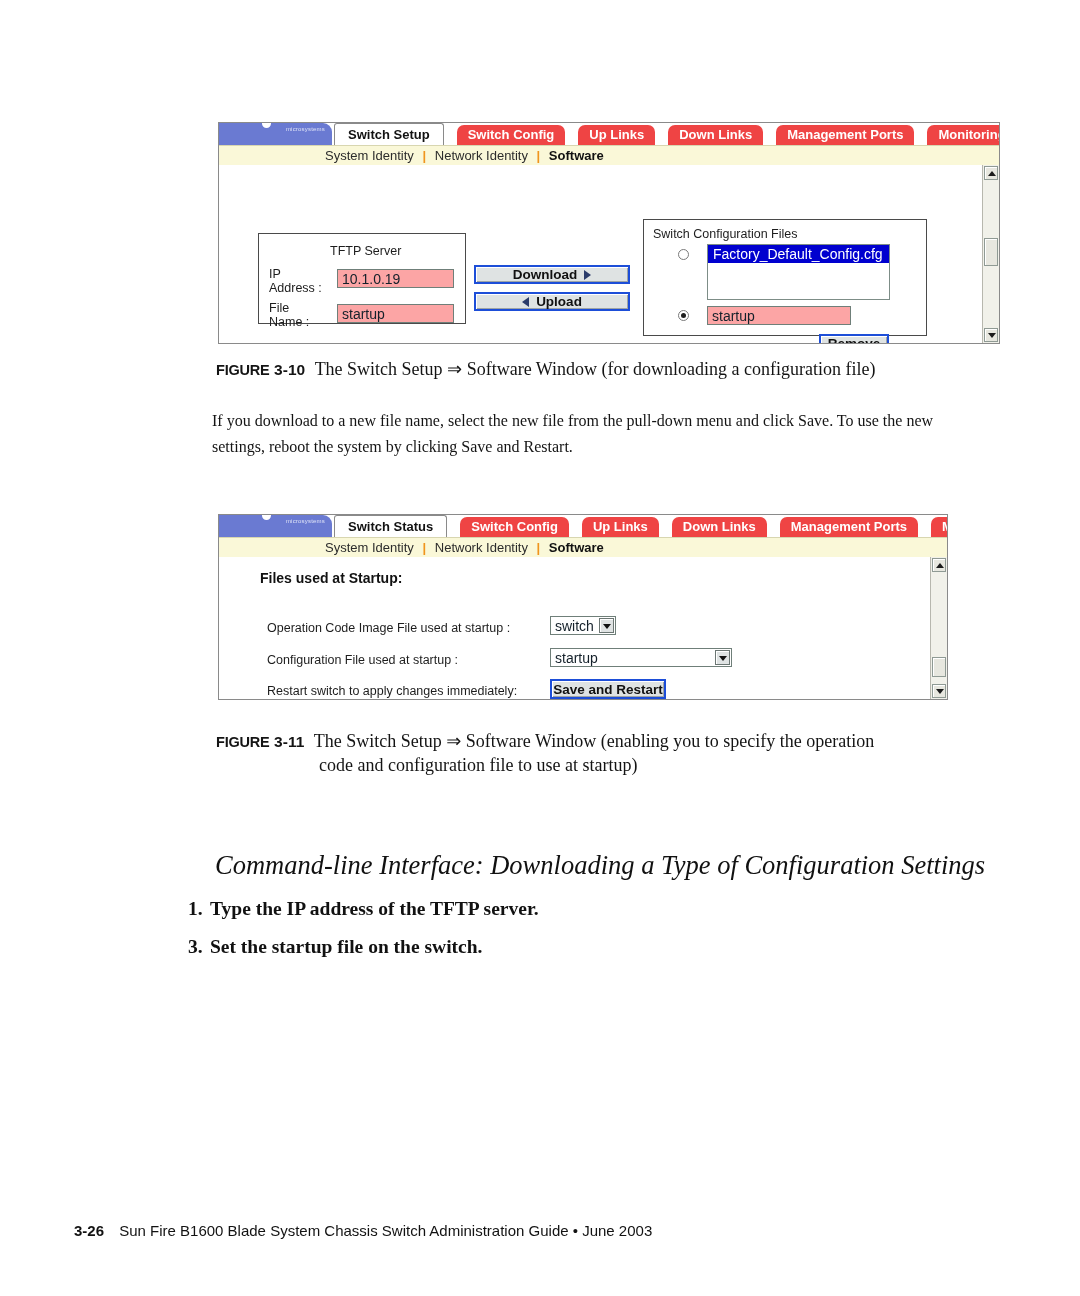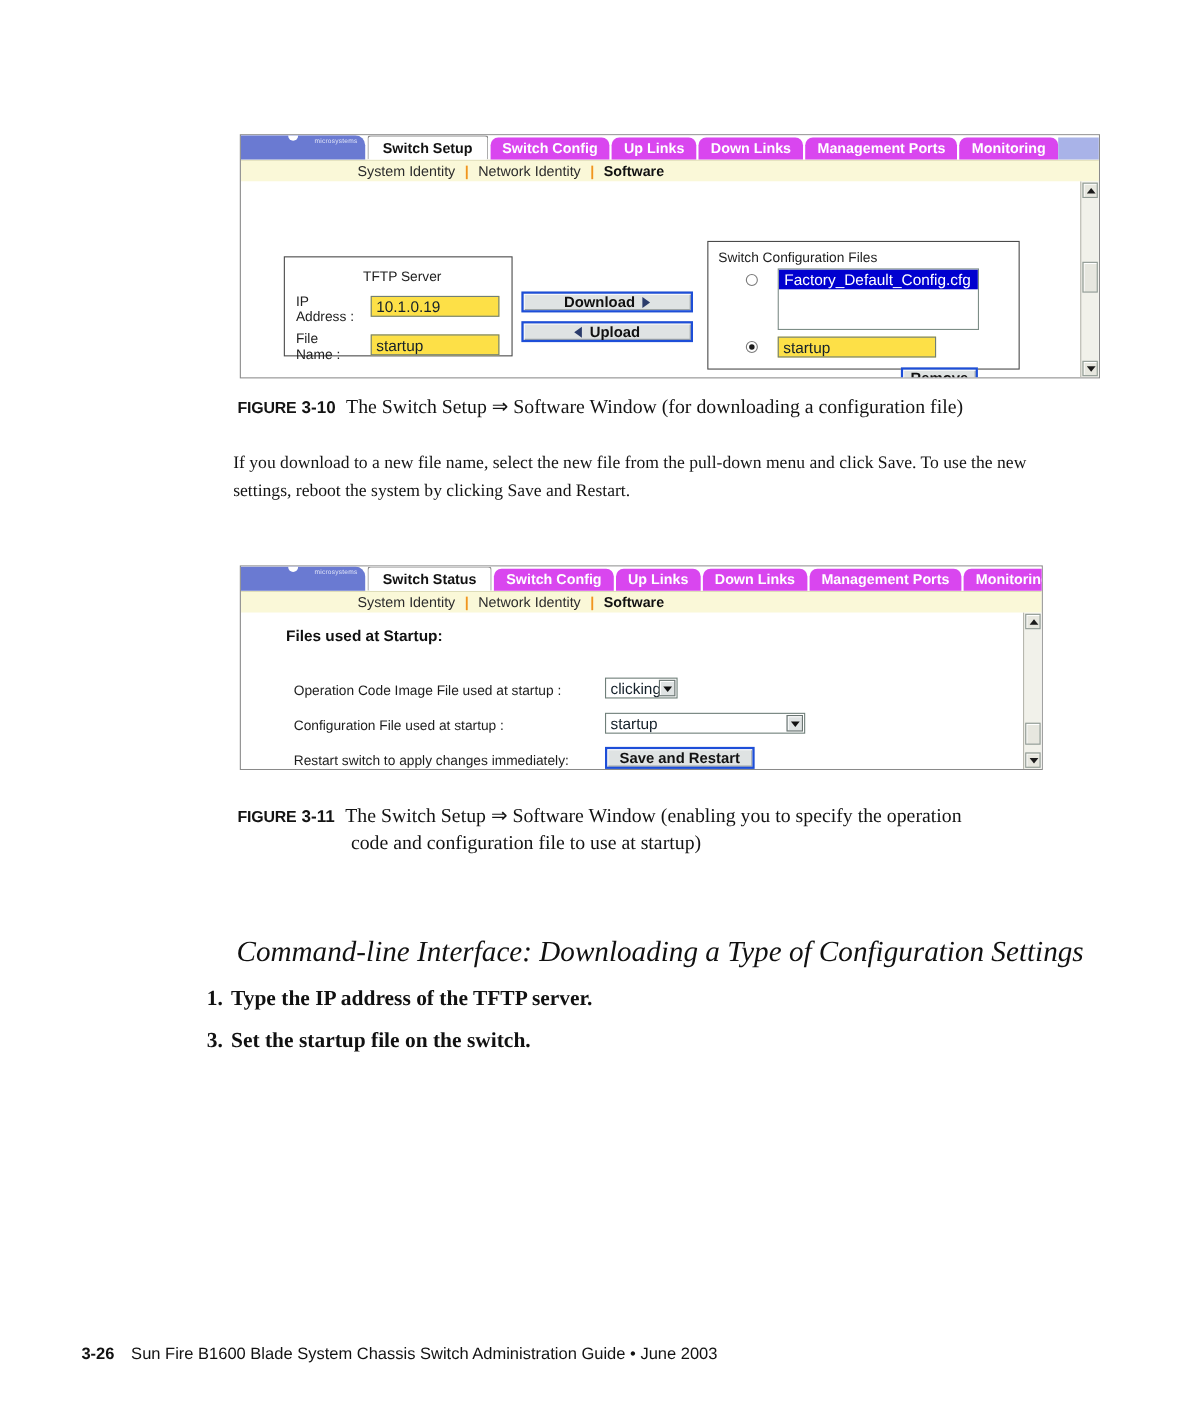--- a/index.html
+++ b/index.html
@@ -138,23 +138,23 @@
     border-radius: 0 0 5px 5px;
   }
   .tab {
     height: 20px;
     line-height: 20px;
     padding: 0 11px;
     font-family: "Liberation Sans", sans-serif;
     font-size: 13px;
     font-weight: bold;
     color: #ffffff;
-    background: #d946ef;
+    background: #ef4444;
     border-radius: 7px 7px 0 0;
-    margin-left: 2px;
+    margin-left: 13px;
     white-space: nowrap;
     flex: none;
     box-sizing: border-box;
   }
   .tab.active {
     background: #ffffff;
     color: #111111;
     height: 22px;
     line-height: 22px;
     border: 1px solid #8a8a8a;
@@ -252,21 +252,21 @@
   .fld-label {
     position: absolute;
     font-family: "Liberation Sans", sans-serif;
     font-size: 12.5px;
     color: #1d1d1d;
     line-height: 14px;
   }
   .textbox {
     position: absolute;
     border: 1px solid #6f7f79;
-    background: #fde047;
+    background: #fca5a5;
     font-family: "Liberation Sans", sans-serif;
     font-size: 14px;
     color: #14202a;
     padding: 1px 4px;
     box-sizing: border-box;
     display: flex;
     align-items: center;
     overflow: hidden;
     white-space: nowrap;
   }
@@ -501,32 +501,32 @@
       <span class="sep">|</span>
       <span class="active">Software</span>
     </div>
 
     <div class="shot-content">
 
       <div class="heading-bold" style="left:25px; top:13px;margin-left:16px;">Files used at Startup:</div>
 
       <div class="fld-label" style="left:48px; top:64px;">Operation Code Image File used at startup :</div>
       <div class="selectbox" style="left:331px; top:59px; width:66px; height:19px;">
-        <span>clicking</span>
+        <span>switch</span>
         <span class="sel-arrow"></span>
       </div>
 
       <div class="fld-label" style="left:48px; top:96px;">Configuration File used at startup :</div>
       <div class="selectbox" style="left:331px; top:91px; width:182px; height:19px;">
         <span>startup</span>
         <span class="sel-arrow"></span>
       </div>
 
       <div class="fld-label" style="left:48px; top:127px;">Restart switch to apply changes immediately:</div>
-      <div class="btn3d" style="left:331px; top:122px; width:136px; height:20px;">
+      <div class="btn3d" style="left:331px; top:122px; width:116px; height:20px;">
         <span>Save and Restart</span>
       </div>
 
       <div class="vscroll">
         <div class="sbtn up">
           <span class="arrow"></span>
         </div>
         <div class="thumb" style="top:100px; height:20px;"></div>
         <div class="sbtn down">
           <span class="arrow"></span>

